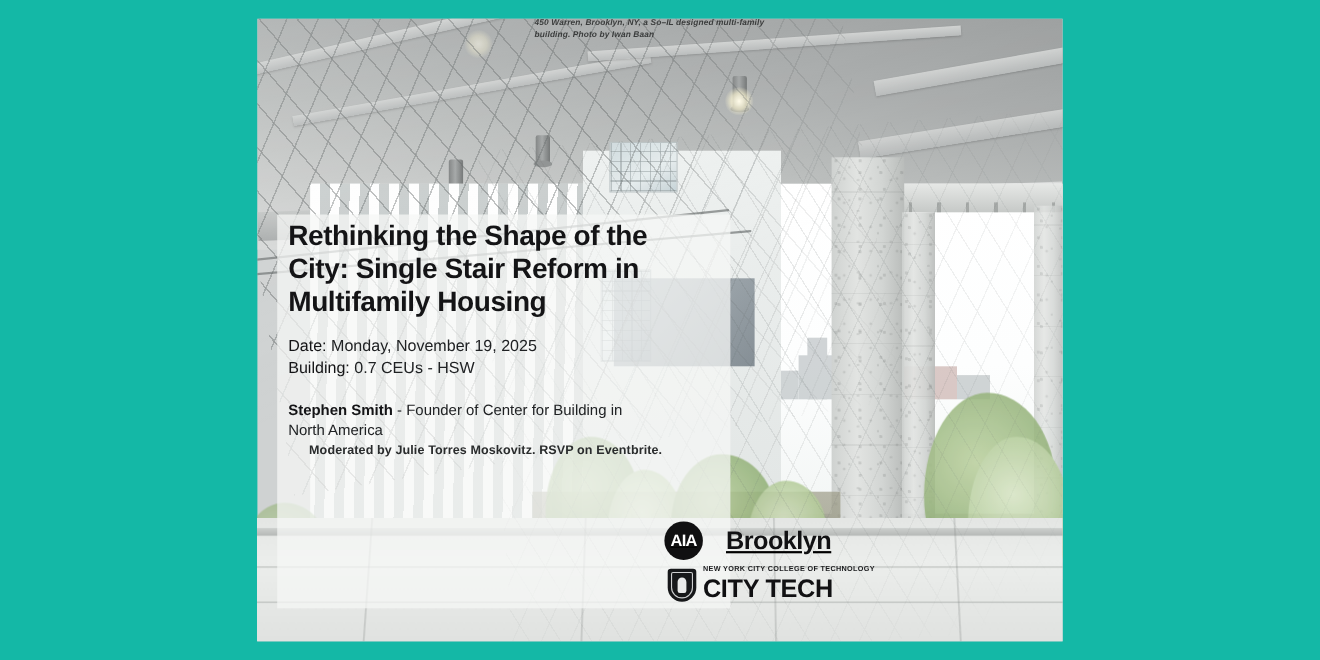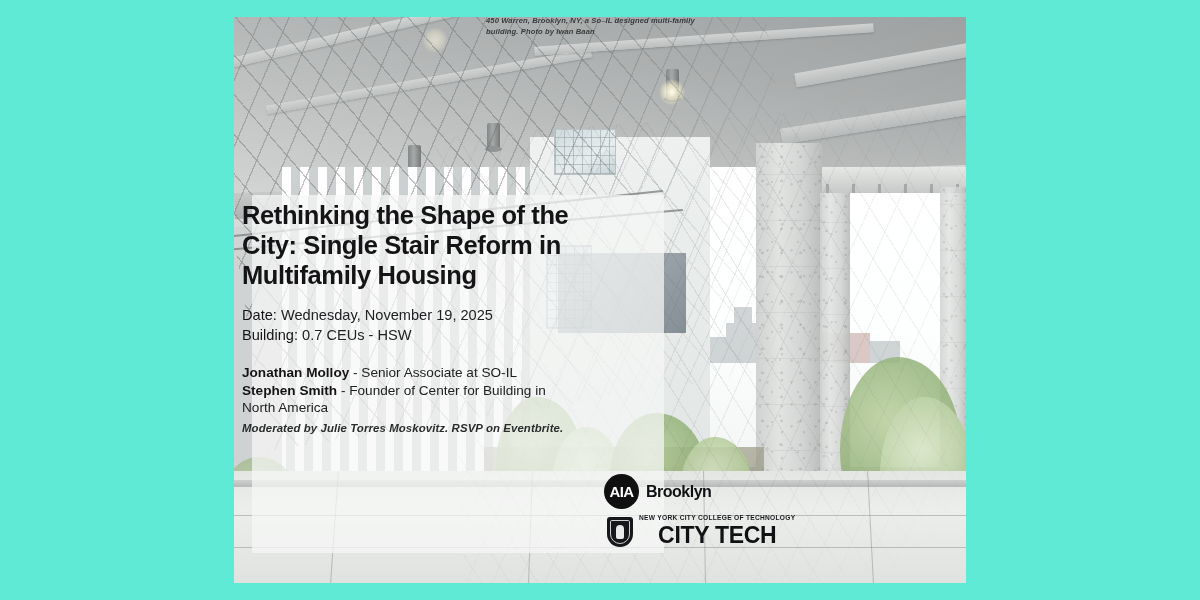--- a/index.html
+++ b/index.html
@@ -2,21 +2,21 @@
 <html><head>
 <meta charset="utf-8">
 <style>
   html,body{margin:0;padding:0;}
   body{
     width:1200px;height:600px;overflow:hidden;
     background:#c2c2c2;
     font-family:"Liberation Sans","DejaVu Sans",sans-serif;
     -webkit-font-smoothing:antialiased;
   }
-  .stage{position:relative;width:1200px;height:600px;background:#5eead4;}
+  .stage{position:relative;width:1200px;height:600px;background:#14b8a6;}
 
   
   .photo{
     position:absolute;left:234px;top:17px;width:732px;height:566px;
     overflow:hidden;background:#cfd2d2;
   }
 
   
   .ceiling{
     position:absolute;left:0;top:0;width:100%;height:210px;
@@ -182,50 +182,50 @@
     color:#3a3c3c;letter-spacing:.1px;text-align:left;
   }
 
   
   .panel{
     position:absolute;left:18px;top:178px;width:412px;height:358px;
     background:rgba(246,247,246,.74);
   }
 
   
-  .content{position:absolute;left:242px;top:200px;width:340px;color:#19191a;}
+  .content{position:absolute;left:262px;top:200px;width:340px;color:#19191a;}
   .title{
     font-size:25.5px;line-height:30px;font-weight:bold;letter-spacing:-.4px;
     margin:0 0 16px 0;color:#141416;
   }
   .details{font-size:14.6px;line-height:19.6px;margin:0 0 19px 0;color:#202224;}
   .details b{font-weight:normal;color:#141416;}
   .spk-head{
     font-size:15px;font-weight:bold;text-decoration:underline;
     margin:0 0 1px 0;color:#141416;letter-spacing:-.1px;
   }
   .spk{font-size:13.6px;line-height:17.6px;color:#202224;}
   .spk b{font-weight:bold;color:#141416;}
   .moderated{
-    font-size:11.4px;font-style:italic;font-weight:600;
-    color:#2a2c2d;margin-top:3px;letter-spacing:.1px;
+    font-size:11.4px;font-weight:600;
+    color:#2a2c2d;margin-top:3px;letter-spacing:.1px;text-align:right;
   }
 
   
   .logos{position:absolute;left:604px;top:474px;}
-  .aia-row{display:flex;align-items:center;gap:7px;}
+  .aia-row{display:flex;align-items:center;gap:21px;text-decoration:underline;}
   .aia-circle{
     width:35px;height:35px;border-radius:50%;background:#101011;
     display:flex;align-items:center;justify-content:center;
   }
   .aia-text{
     color:#fff;font-weight:bold;font-size:15px;letter-spacing:-.6px;
     font-family:"Liberation Sans",sans-serif;
   }
-  .brooklyn{font-size:16px;font-weight:bold;color:#111113;letter-spacing:-.5px;}
+  .brooklyn{font-size:23px;font-weight:bold;color:#111113;letter-spacing:-.5px;}
 
   .ct-row{display:flex;align-items:flex-end;gap:6px;margin-top:6px;margin-left:3px;}
   .ct-shield{
     width:26px;height:30px;background:#17181a;
     border-radius:3px 3px 13px 13px;
     display:flex;align-items:center;justify-content:center;
     position:relative;
   }
   .ct-shield::before{
     content:"";position:absolute;left:3px;top:3px;right:3px;bottom:3px;
@@ -233,21 +233,21 @@
   }
   .ct-shield-fig{
     width:8px;height:14px;background:#e9eaea;border-radius:4px 4px 2px 2px;
   }
   .ct-words{display:flex;flex-direction:column;line-height:1;}
   .ct-sub{
     font-size:6.6px;font-weight:bold;color:#1b1c1e;letter-spacing:.3px;
     margin-bottom:2px;
   }
   .ct-main{
-    font-size:23px;font-weight:bold;color:#111113;letter-spacing:-.3px;text-align:center;
+    font-size:23px;font-weight:bold;color:#111113;letter-spacing:-.3px;
   }
 </style>
 </head>
 <body>
 
 <div class="stage">
 
   <div class="photo">
 
     <div class="ceiling"></div>
@@ -335,33 +335,29 @@
   </div>
 
   <div class="caption">450 Warren, Brooklyn, NY, a So–IL designed multi-family building. Photo by Iwan Baan</div>
 
   <div class="content">
     <h1 class="title">Rethinking the Shape of the City: Single Stair Reform in Multifamily Housing</h1>
 
     <div class="details">
       <div>
         <b>Date:</b>
-        <span>Wednesday, November 19, 2025</span>
+        <span>Monday, November 19, 2025</span>
       </div>
       <div>
         <b>Building:</b>
         <span>0.7 CEUs - HSW</span>
       </div>
     </div>
 
     <div class="spk">
-      <div>
-        <b>Jonathan Molloy</b>
-        <span>- Senior Associate at SO-IL</span>
-      </div>
       <div>
         <b>Stephen Smith</b>
         <span>- Founder of Center for Building in North America</span>
       </div>
       <div class="moderated">Moderated by Julie Torres Moskovitz. RSVP on Eventbrite.</div>
     </div>
   </div>
 
   <div class="logos">
     <div class="aia-row">

